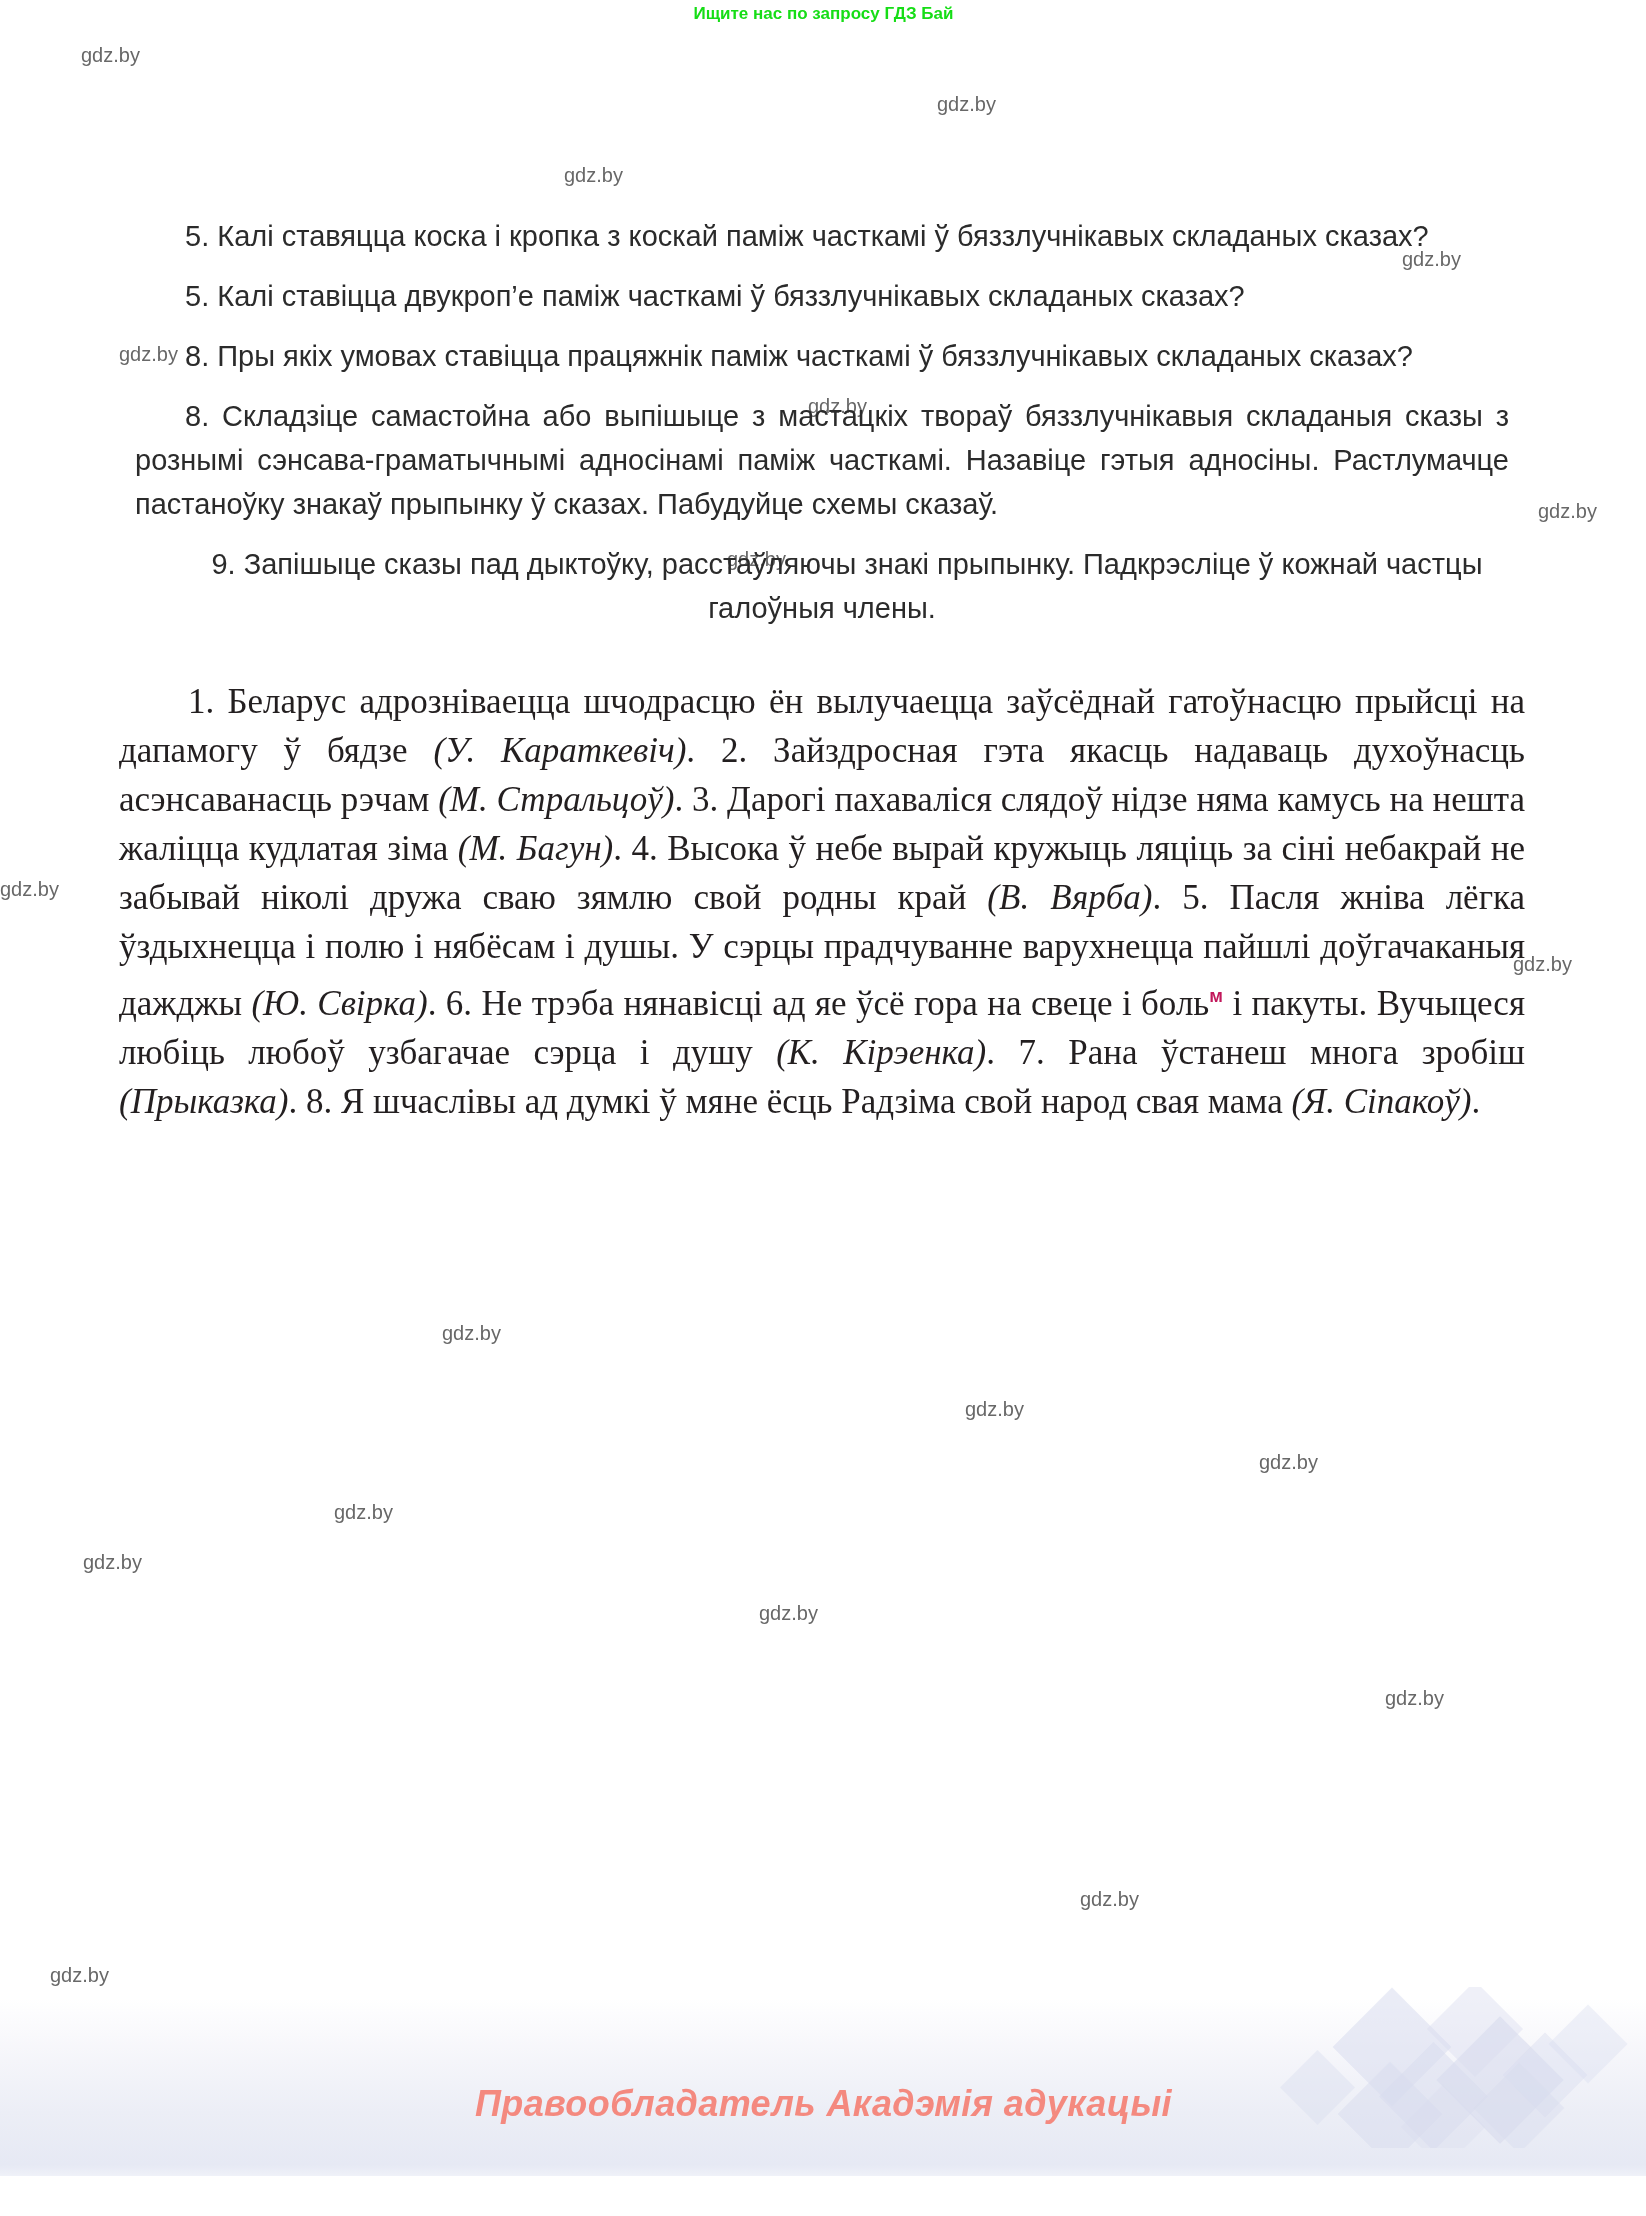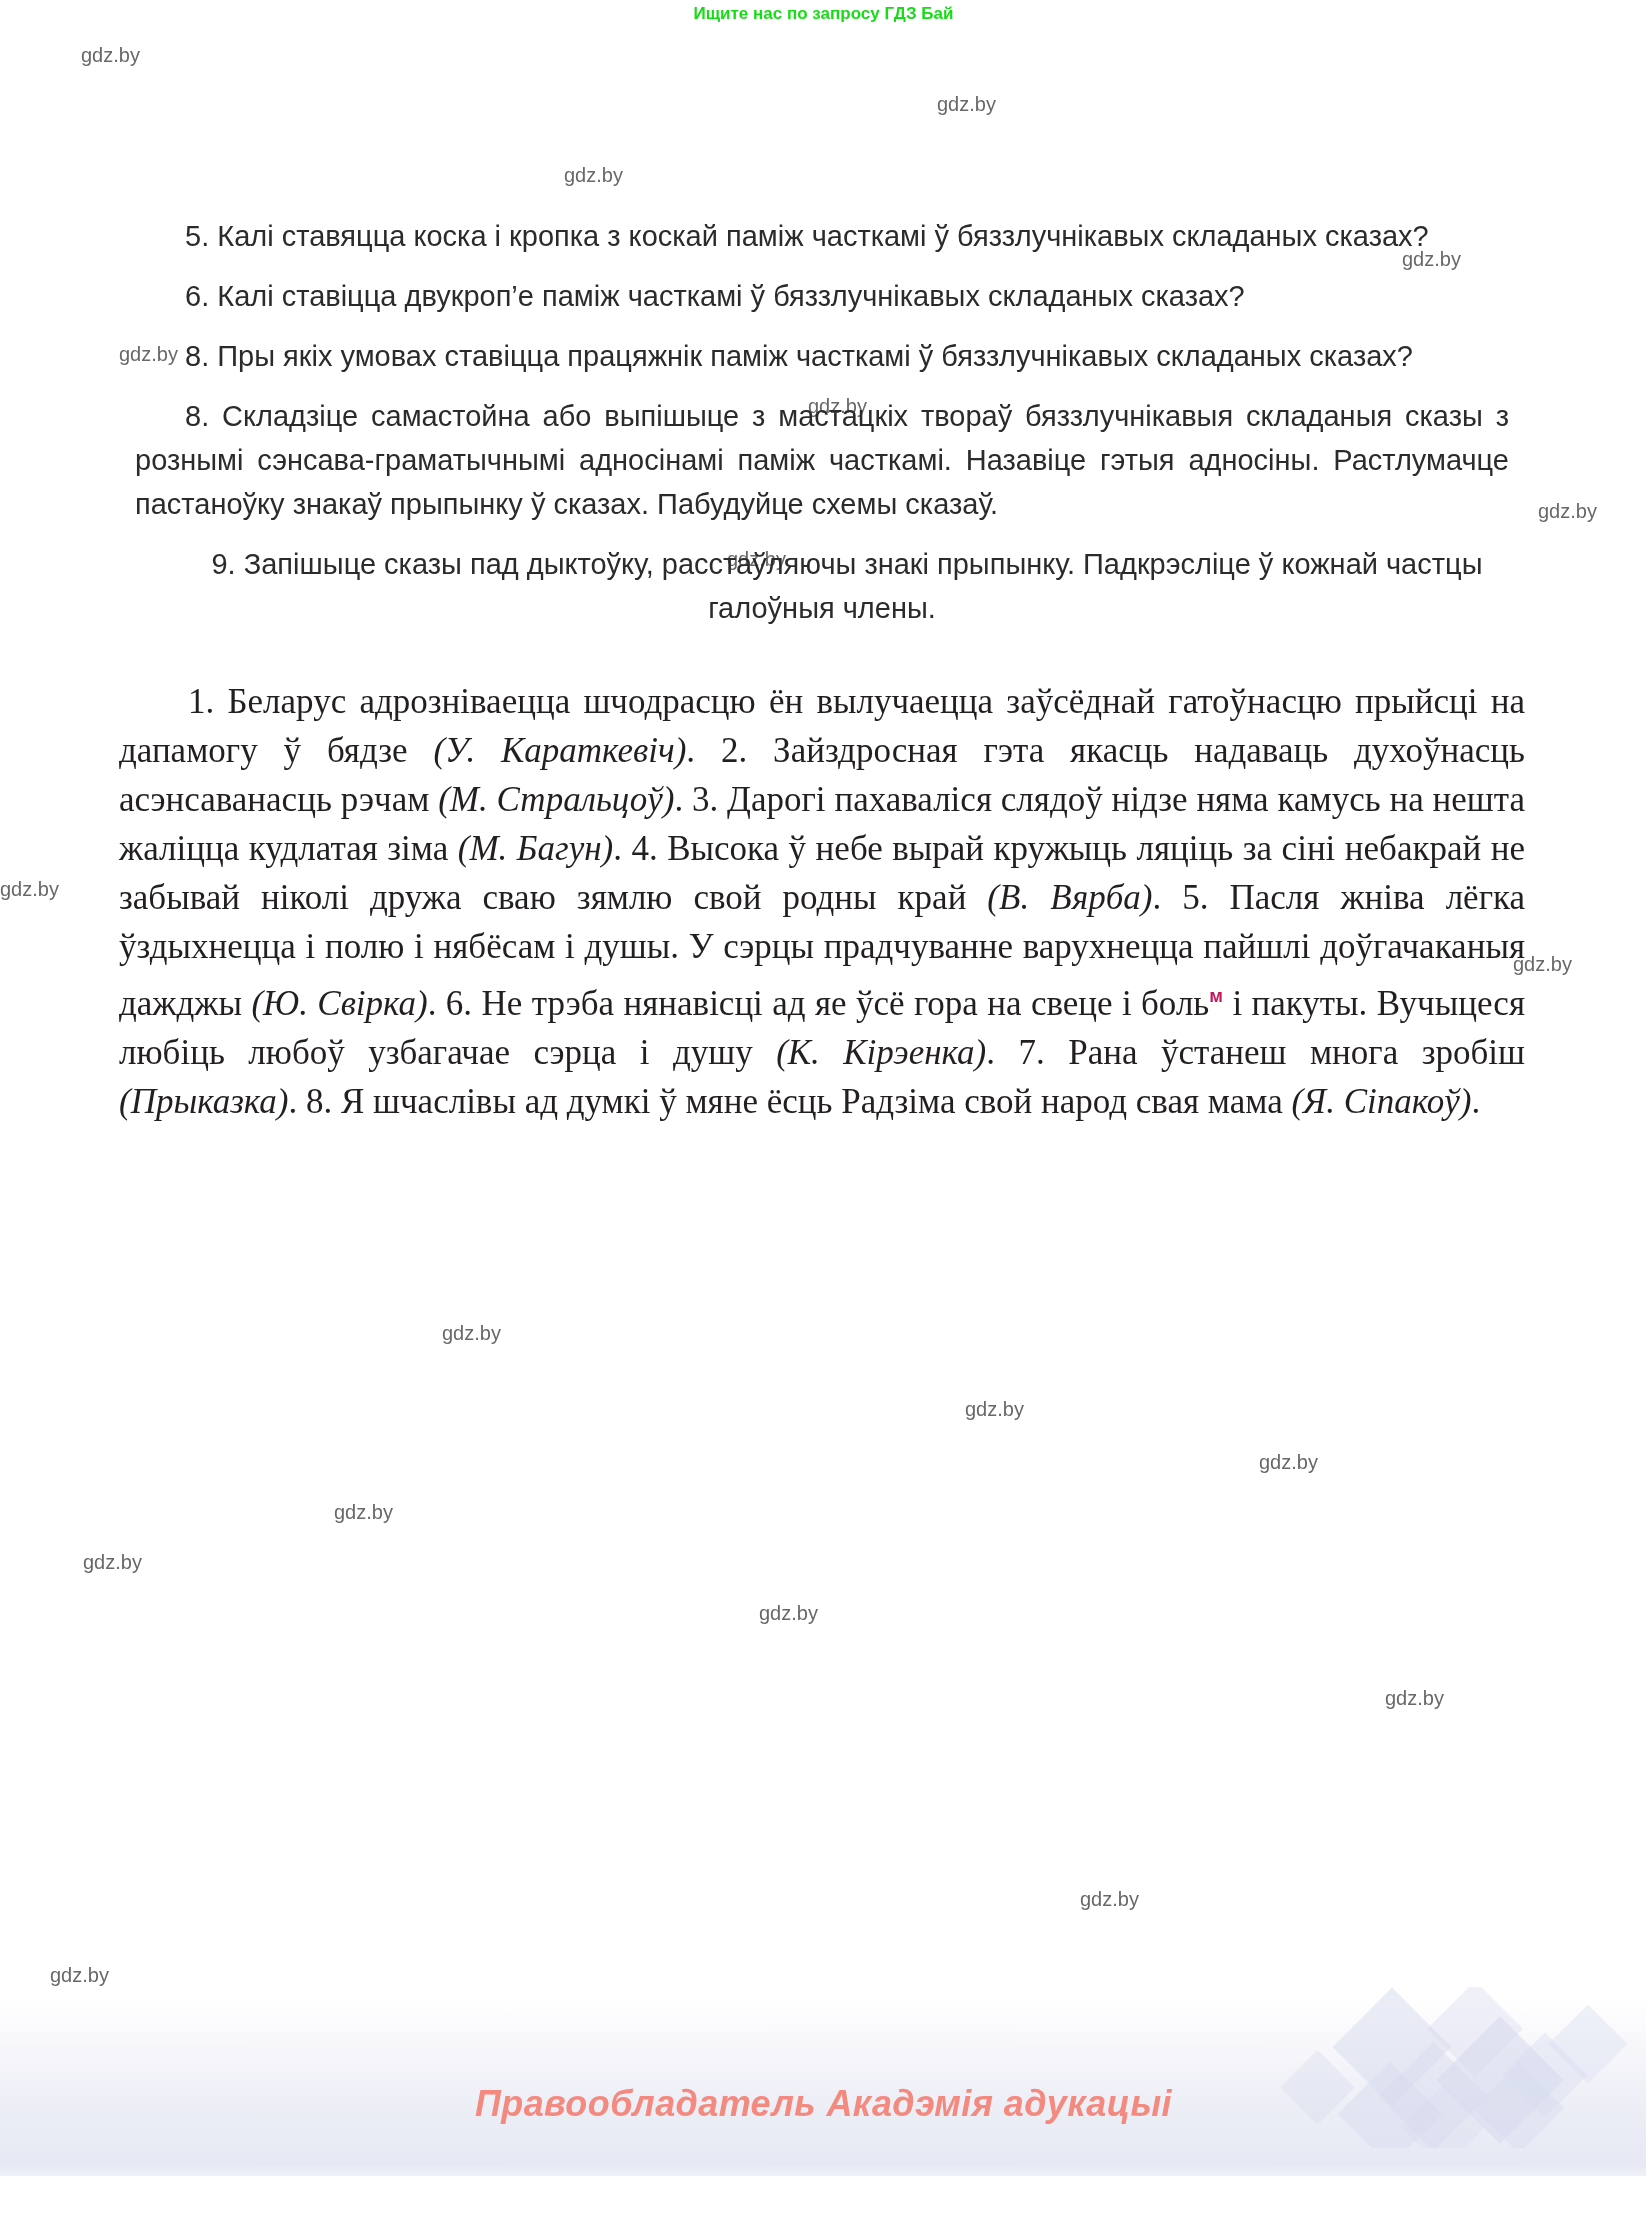--- a/index.html
+++ b/index.html
@@ -184,21 +184,21 @@
       <span class="wm" style="left: 1385px; top: 1687px;">gdz.by</span>
       <span class="wm" style="left: 1080px; top: 1888px;">gdz.by</span>
       <span class="wm" style="left: 50px; top: 1964px;">gdz.by</span>
       <span class="wm" style="left: 662px; top: 2015px;">gdz.by</span>
       <span class="wm" style="left: 868px; top: 2066px;">gdz.by</span>
       <span class="wm" style="left: 1418px; top: 2114px;">gdz.by</span>
     </div>
 
   <div id="questions">
     <p>5. Калі ставяцца коска і кропка з коскай паміж часткамі ў бяззлучнікавых складаных сказах?</p>
-    <p>6. Калі ставіцца двукроп’е паміж часткамі ў бяззлучнікавых складаных сказах?</p>
+    <p>5. Калі ставіцца двукроп’е паміж часткамі ў бяззлучнікавых складаных сказах?</p>
     <p>8. Пры якіх умовах ставіцца працяжнік паміж часткамі ў бяззлучнікавых складаных сказах?</p>
     <p>8. Складзіце самастойна або выпішыце з мастацкіх твораў бяззлучнікавыя складаныя сказы з рознымі сэнсава-граматычнымі адносінамі паміж часткамі. Назавіце гэтыя адносіны. Растлумачце пастаноўку знакаў прыпынку ў сказах. Пабудуйце схемы сказаў.</p>
     <p class="nojust">9. Запішыце сказы пад дыктоўку, расстаўляючы знакі прыпынку. Падкрэсліце ў кожнай частцы галоўныя члены.</p>
   </div>
 
   <div id="dictation">
     <span>1. Беларус адрозніваецца шчодрасцю ён вылучаецца заўсёднай гатоўнасцю прыйсці на дапамогу ў бядзе </span><span class="au">(У. Караткевіч)</span><span>. 2. Зайздросная гэта якасць надаваць духоўнасць асэнсаванасць рэчам </span><span class="au">(М. Стральцоў)</span><span>. 3. Дарогі пахаваліся слядоў нідзе няма камусь на нешта жаліцца кудлатая зіма </span><span class="au">(М. Багун)</span><span>. 4. Высока ў небе вырай кружыць ляціць за сіні небакрай не забывай ніколі дружа сваю зямлю свой родны край </span><span class="au">(В. Вярба)</span><span>. 5. Пасля жніва лёгка ўздыхнецца і полю і нябёсам і душы. У сэрцы прадчуванне варухнецца пайшлі доўгачаканыя дажджы </span><span class="au">(Ю. Свірка)</span><span>. 6. Не трэба нянавісці ад яе ўсё гора на свеце і боль</span><span class="sup-m">м</span><span> і пакуты. Вучыцеся любіць любоў узбагачае сэрца і душу </span><span class="au">(К. Кірэенка)</span><span>. 7. Рана ўстанеш многа зробіш </span><span class="au">(Прыказка)</span><span>. 8. Я шчаслівы ад думкі ў мяне ёсць Радзіма свой народ свая мама </span><span class="au">(Я. Сіпакоў)</span><span>.</span>
   </div>
 
   <div id="bottom-band"></div>

